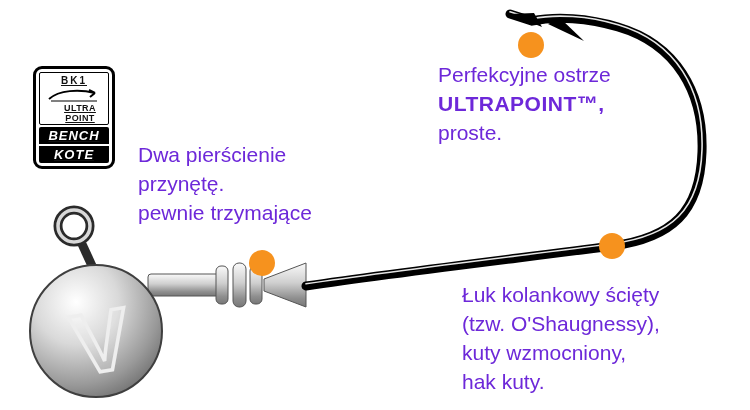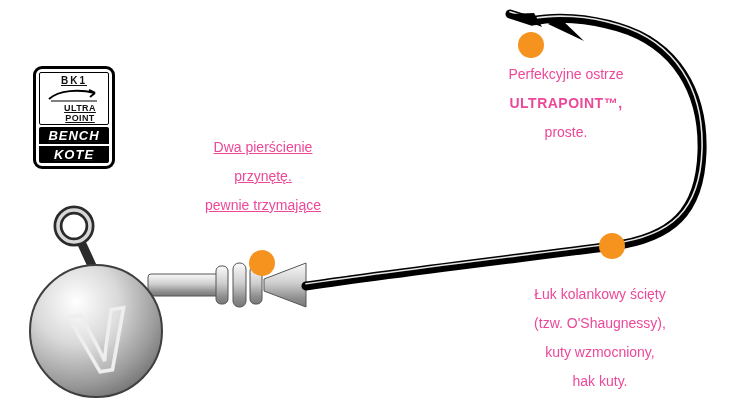--- a/index.html
+++ b/index.html
@@ -2,22 +2,22 @@
 <html><head>
 <meta charset="utf-8">
 <style>
   html,body { margin:0; padding:0; background:#fff; }
   .stage {
     position:relative; width:750px; height:410px; background:#ffffff;
     overflow:hidden; font-family:"Liberation Sans", sans-serif; color:#111;
   }
   .diagram-svg { position:absolute; left:0; top:0; }
 
-  .annotation { position:absolute; text-align:center; font-size:14px; line-height:29px; color:#ec4899; }
-  .ann-collar { left:138px; top:133px; width:250px;text-decoration:underline; }
+  .annotation { position:absolute; font-size:21px; line-height:29px; color:#6d28d9; }
+  .ann-collar { left:138px; top:140px; width:250px; }
   .ann-point  { left:438px; top:60px;  width:256px; }
   .ann-bend   { left:462px; top:280px; width:276px; }
   .brand-bold { font-weight:800; letter-spacing:.5px; }
   .brand-rest { font-weight:600; letter-spacing:.5px; }
 
   
   .badge {
     position:absolute; left:33px; top:66px; width:82px; box-sizing:border-box;
     border:3px solid #000; border-radius:9px; background:#fff; padding:3px;
     text-align:center;

